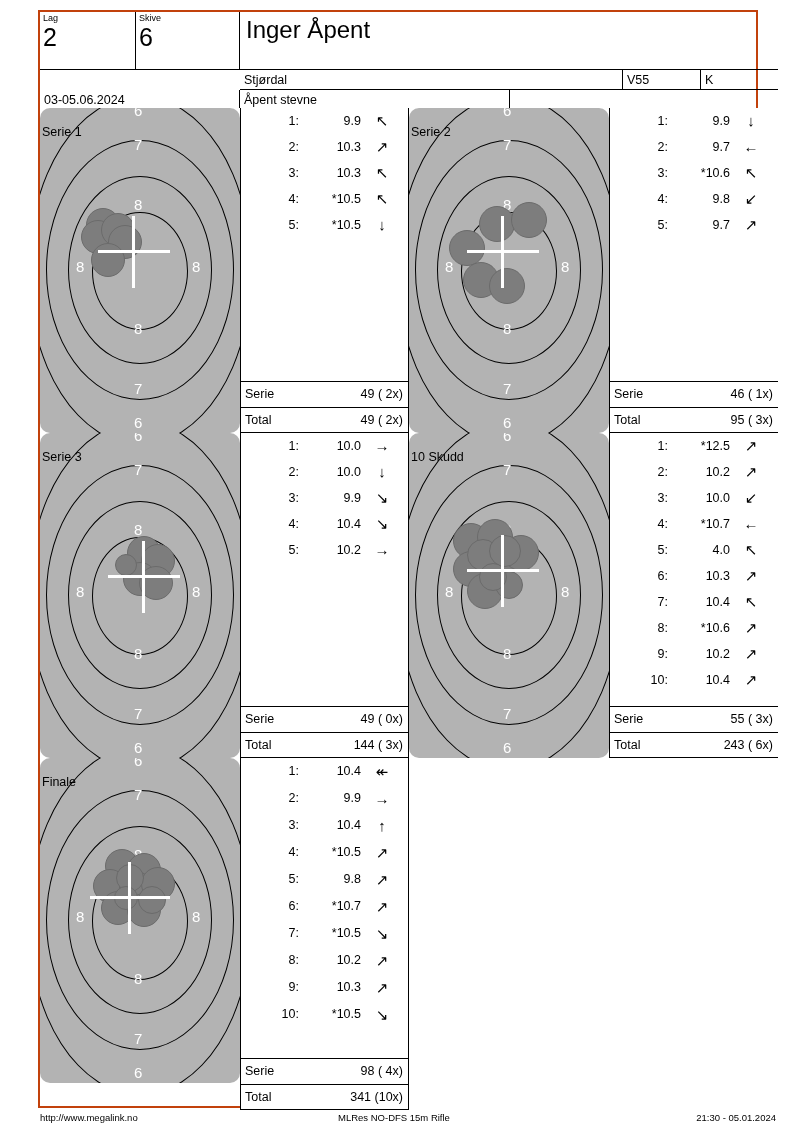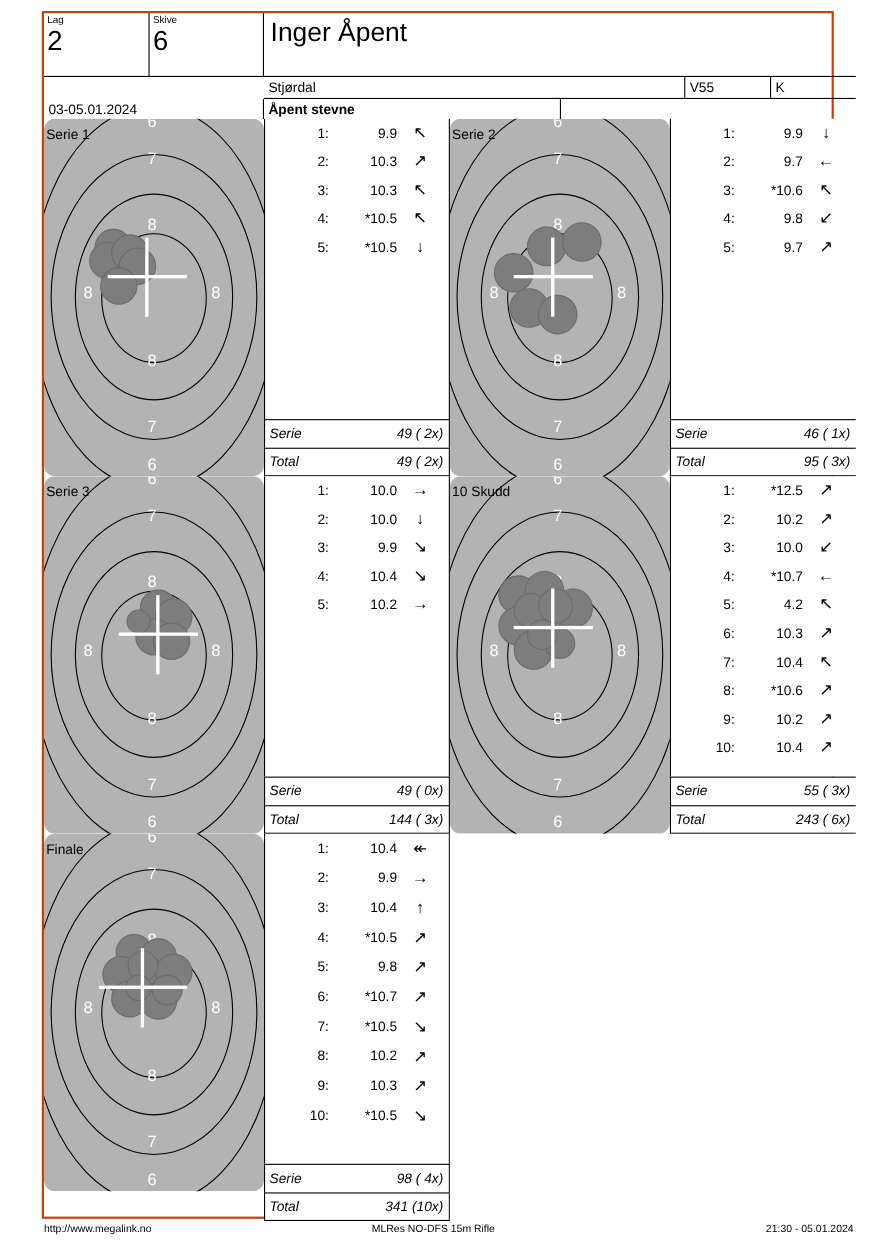--- a/index.html
+++ b/index.html
@@ -24,29 +24,29 @@
   
   .grid{position:absolute;left:0;top:96px;width:738px;}
   .blockrow{position:relative;width:738px;}
   .halfblk{position:absolute;top:0;width:369px;}
   .left{left:0;}
   .right{left:369px;}
 
   .targetbox{position:absolute;left:0;top:0;width:200px;overflow:hidden;}
   .tbl{position:absolute;left:200px;top:0;width:169px;box-sizing:border-box;}
 
-  .serieTitle{position:absolute;left:2px;top:7px;font-size:12.5px;color:#000;z-index:6;}
+  .serieTitle{position:absolute;left:2px;top:17px;font-size:12.5px;color:#000;z-index:6;}
 
   
   .shotrow{height:26px;position:relative;}
   .shotno{position:absolute;left:0;width:58px;text-align:right;font-size:12.5px;line-height:26px;}
   .shotval{position:absolute;left:58px;width:62px;text-align:right;font-size:12.5px;line-height:26px;}
   .shotarrow{position:absolute;left:128px;width:26px;text-align:center;font-size:15px;line-height:26px;}
 
-  .sumrow{position:relative;height:26px;border-top:1px solid #000;border-left:1px solid #000;border-right:1px solid #000;box-sizing:border-box;font-style:italic;}
+  .sumrow{position:relative;height:26px;border-top:1px solid #000;border-left:1px solid #000;border-right:1px solid #000;box-sizing:border-box;}
   .sumrow.last{border-bottom:1px solid #000;}
   .sumlbl{position:absolute;left:4px;top:0;font-size:12.5px;line-height:25px;}
   .sumval{position:absolute;right:5px;top:0;font-size:12.5px;line-height:25px;}
 
   
   .target{position:relative;width:200px;height:325px;background:#ffffff;}
   .tgt-bg{position:absolute;left:0;top:0;width:200px;height:325px;background:#b3b3b3;border-radius:10px;}
   .ring{position:absolute;border:1px solid #000;border-radius:50%;box-sizing:border-box;}
   .ringnum{position:absolute;color:#ffffff;font-size:15px;font-family:"Liberation Sans",sans-serif;}
   .hole{position:absolute;border-radius:50%;background:#7d7d7d;border:1px solid #6b6b6b;box-sizing:border-box;}
@@ -84,23 +84,23 @@
         <div class="txt12">Stjørdal</div>
       </div>
       <div class="cell" style="left:583px;top:58px;width:78px;height:20px;">
         <div class="txt12">V55</div>
       </div>
       <div class="cell" style="left:661px;top:58px;width:77px;height:20px;border-right:none;">
         <div class="txt12">K</div>
       </div>
 
       <div class="cell" style="left:0;top:78px;width:200px;height:20px;">
-        <div class="txt12">03-05.01.2024</div>
-      </div>
-      <div class="cell" style="left:200px;top:78px;width:270px;height:20px;font-weight:bold;">
+        <div class="txt12">03-05.06.2024</div>
+      </div>
+      <div class="cell" style="left:200px;top:78px;width:270px;height:20px;">
         <div class="txt12">Åpent stevne</div>
       </div>
     </div>
 
     <div class="grid">
 
       <div class="blockrow" style="height:325px;">
 
         <div class="halfblk left">
           <div class="targetbox">
@@ -370,21 +370,21 @@
                 <div class="shotval">10.0</div>
                 <div class="shotarrow">↙</div>
               </div>
               <div class="shotrow">
                 <div class="shotno">4:</div>
                 <div class="shotval">*10.7</div>
                 <div class="shotarrow">←</div>
               </div>
               <div class="shotrow">
                 <div class="shotno">5:</div>
-                <div class="shotval">4.2</div>
+                <div class="shotval">4.0</div>
                 <div class="shotarrow">↖</div>
               </div>
               <div class="shotrow">
                 <div class="shotno">6:</div>
                 <div class="shotval">10.3</div>
                 <div class="shotarrow">↗</div>
               </div>
               <div class="shotrow">
                 <div class="shotno">7:</div>
                 <div class="shotval">10.4</div>

